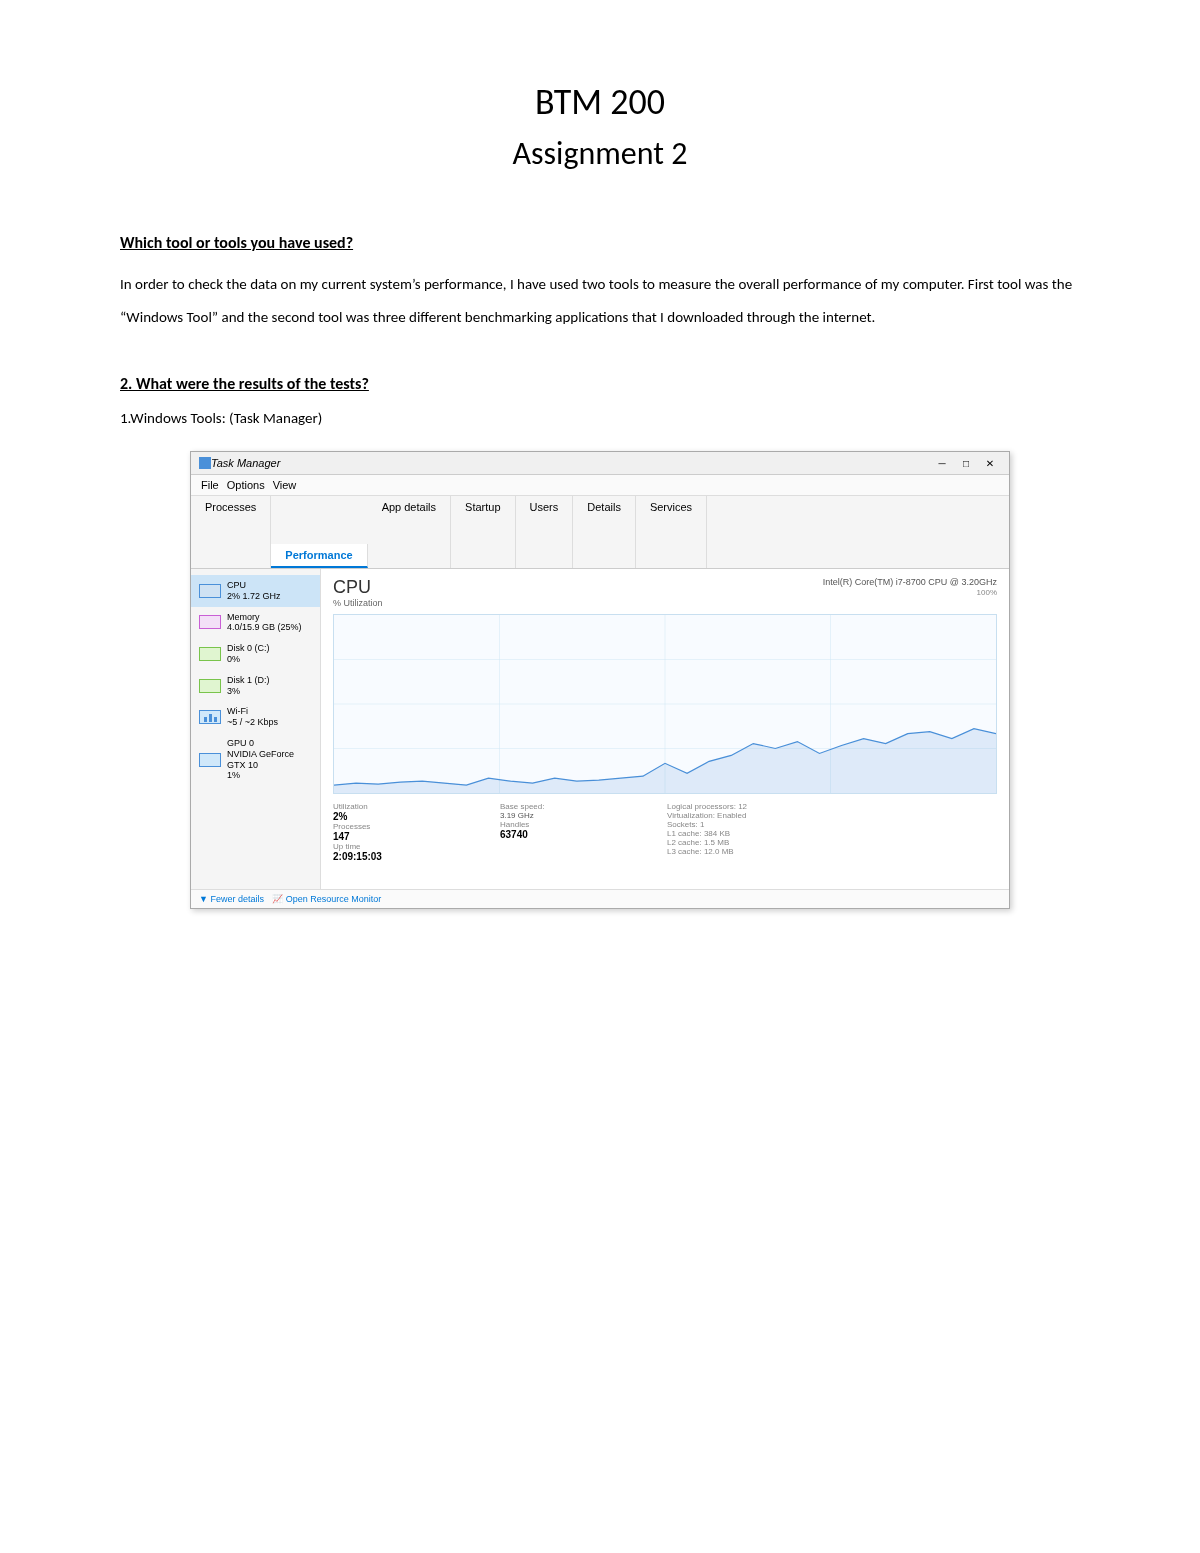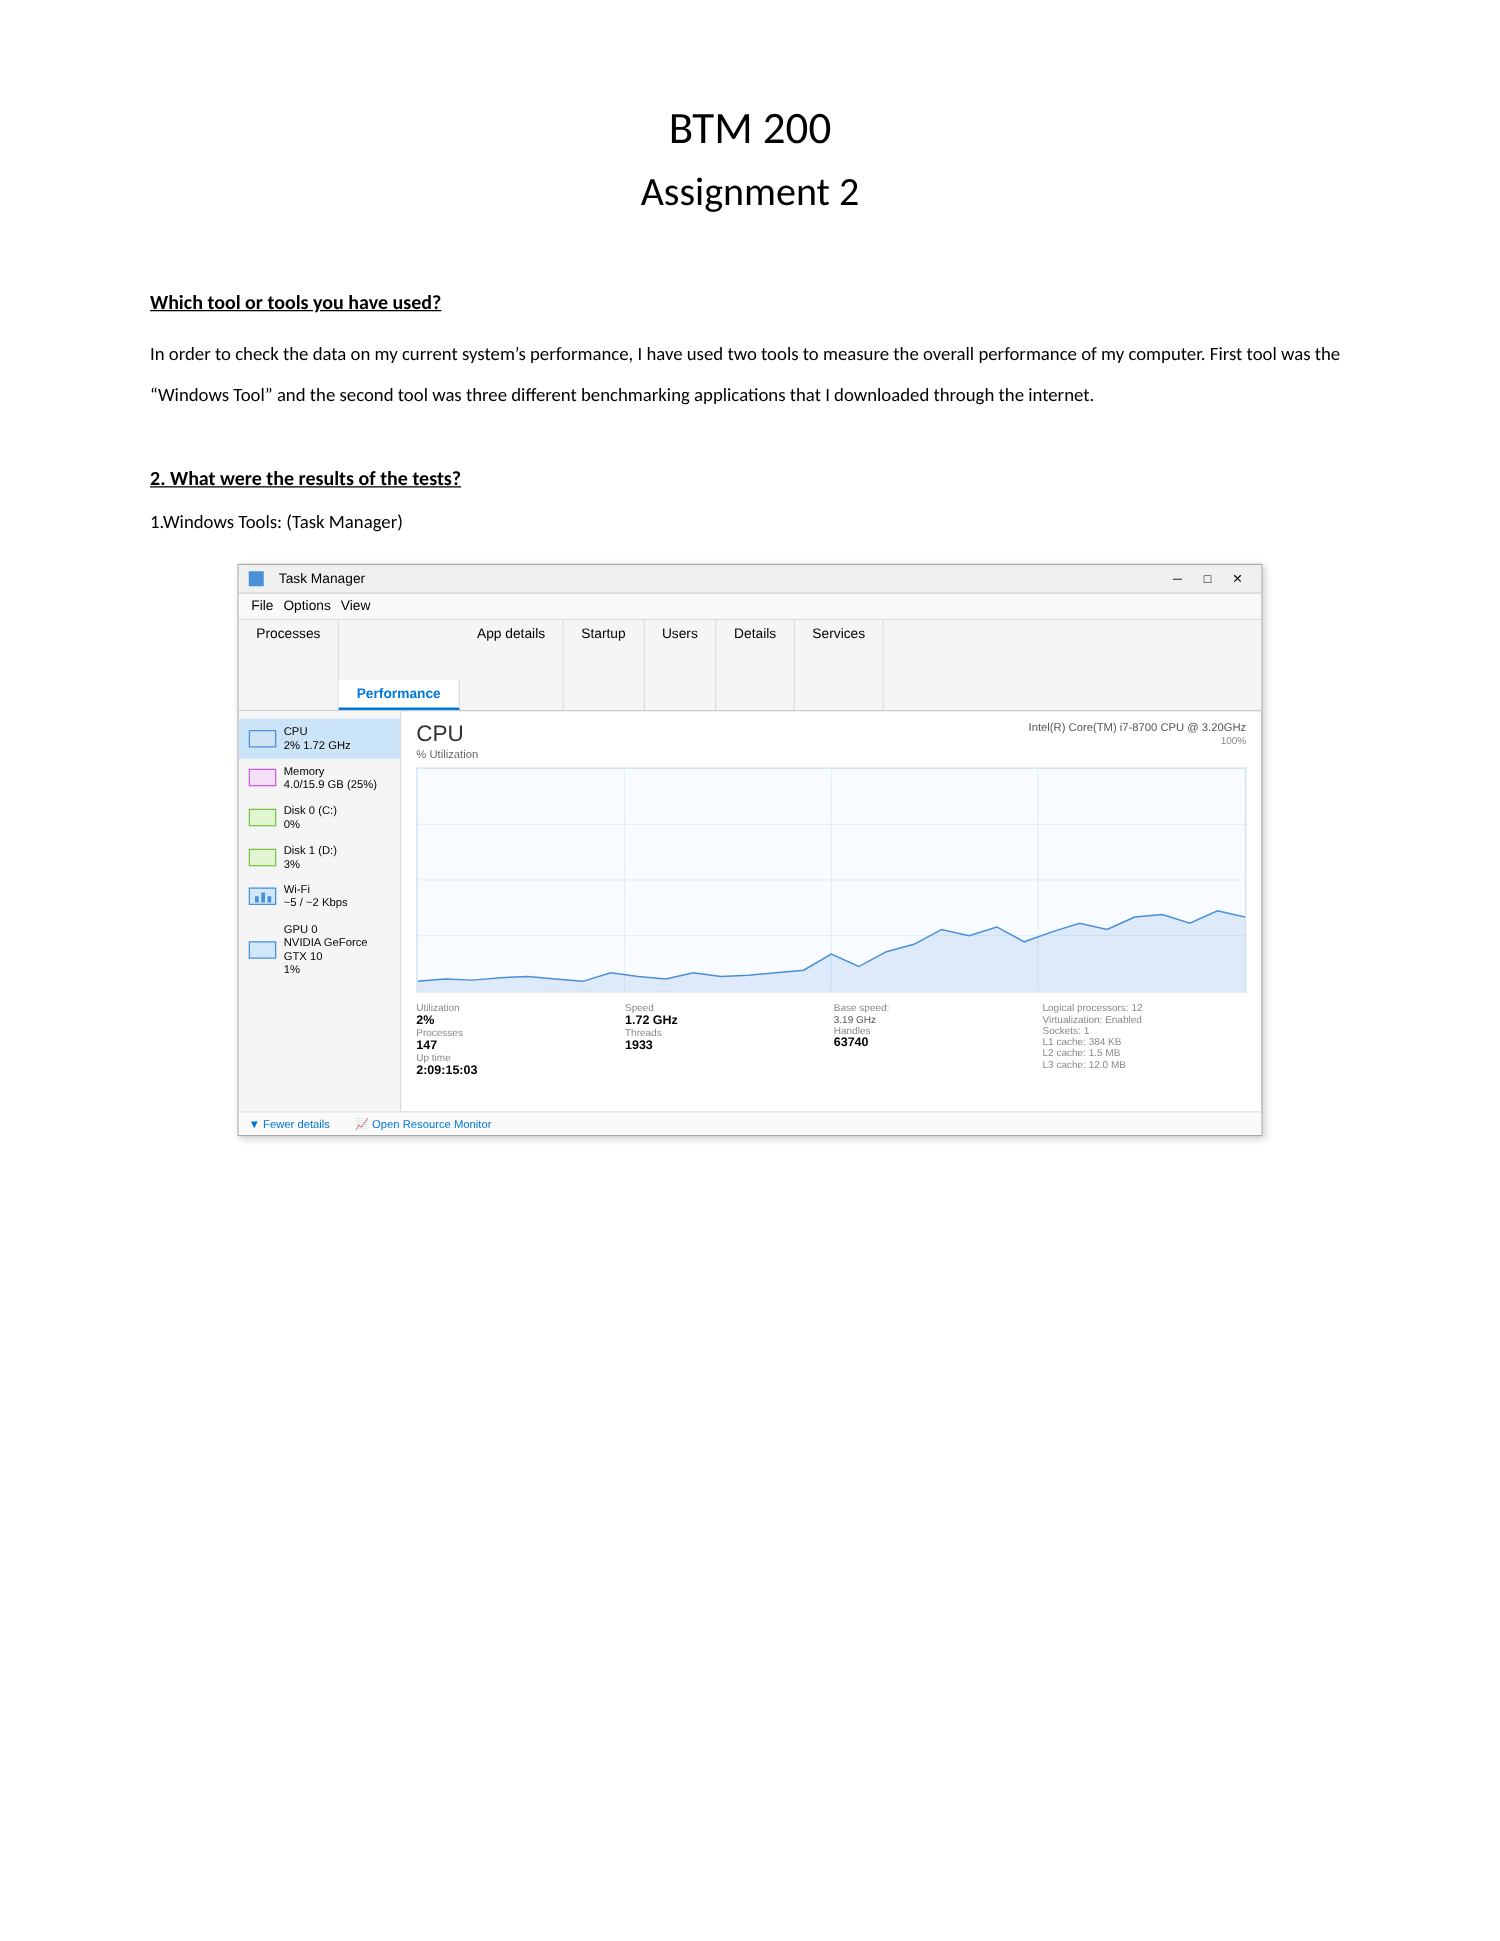--- a/index.html
+++ b/index.html
@@ -70,21 +70,22 @@
       justify-content: space-between;
       align-items: center;
       padding: 3px 8px;
       border-bottom: 1px solid #ccc;
       font-size: 11px;
     }
 
     .tm-titlebar-left {
       display: flex;
       align-items: center;
-      gap: 12px;
+      gap: 0;
+      font-style: italic;
     }
 
     .tm-titlebar-icon {
       width: 12px;
       height: 12px;
       background: #4a90d9;
       display: inline-block;
     }
 
     .tm-window-controls {
@@ -249,21 +250,21 @@
 
     .tm-stat-sub {
       font-size: 8px;
       color: #555;
     }
 
     .tm-footer {
       border-top: 1px solid #ddd;
       padding: 4px 8px;
       display: flex;
-      gap: 20px;
+      gap: 8px;
       font-size: 9px;
       background: #fafafa;
       color: #0078d7;
     }
 
     .tm-footer a {
       cursor: pointer;
       text-decoration: none;
       color: #0078d7;
     }
@@ -376,26 +377,20 @@
         </div>
 
         <div class="tm-stats">
           <div class="tm-stat-group">
             <span class="tm-stat-label">Utilization</span>
             <span class="tm-stat-value">2%</span>
             <span class="tm-stat-label">Processes</span>
             <span class="tm-stat-value">147</span>
             <span class="tm-stat-label">Up time</span>
             <span class="tm-stat-value">2:09:15:03</span>
-          </div>
-          <div class="tm-stat-group">
-            <span class="tm-stat-label">Speed</span>
-            <span class="tm-stat-value">1.72 GHz</span>
-            <span class="tm-stat-label">Threads</span>
-            <span class="tm-stat-value">1933</span>
           </div>
           <div class="tm-stat-group">
             <span class="tm-stat-label">Base speed:</span>
             <span class="tm-stat-sub">3.19 GHz</span>
             <span class="tm-stat-label">Handles</span>
             <span class="tm-stat-value">63740</span>
           </div>
           <div class="tm-stat-group">
             <span class="tm-stat-label">Logical processors: 12</span>
             <span class="tm-stat-label">Virtualization: Enabled</span>

